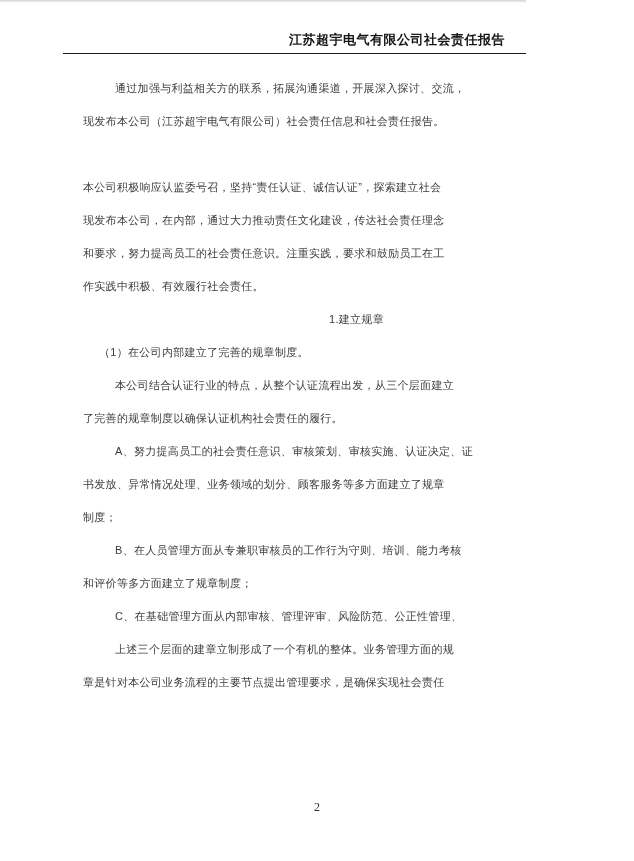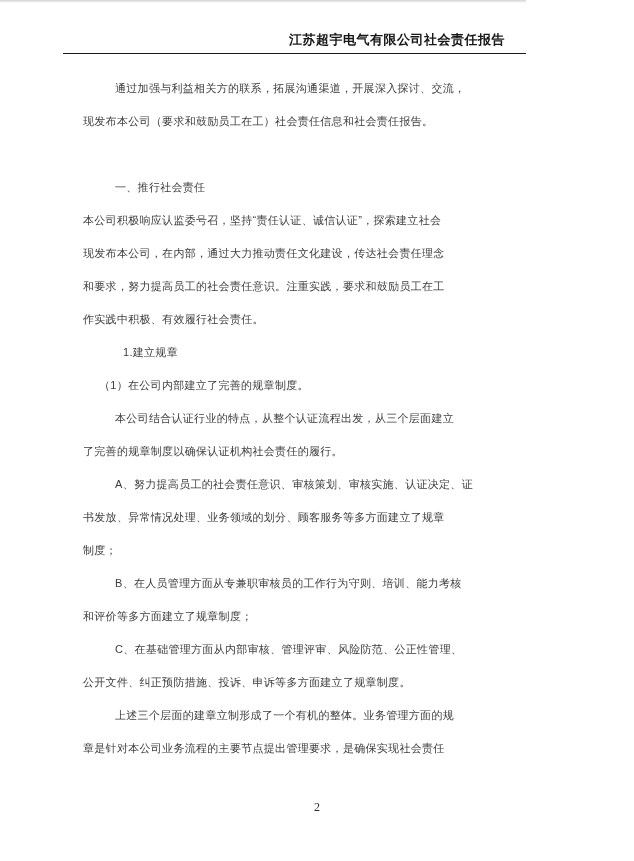--- a/index.html
+++ b/index.html
@@ -72,38 +72,36 @@
 
 <div class="page">
   <div class="page-top-shade"></div>
 
   <div class="header">
     <span class="header-title">江苏超宇电气有限公司社会责任报告</span>
   </div>
 
   <div class="body-lines">
       <div class="line" style="padding-left: 32px;">通过加强与利益相关方的联系，拓展沟通渠道，开展深入探讨、交流，</div>
-      <div class="line" style="padding-left: 0px;">现发布本公司（要求和鼓励员工在工）社会责任信息和社会责任报告。</div>
+      <div class="line" style="padding-left: 0px;">现发布本公司（江苏超宇电气有限公司）社会责任信息和社会责任报告。</div>
       <div class="line" style="padding-left: 0px;"></div>
-      <div class="line" style="padding-left: 32px;">一、推行社会责任</div>
       <div class="line" style="padding-left: 0px;">本公司积极响应认监委号召，坚持“责任认证、诚信认证”，探索建立社会</div>
       <div class="line" style="padding-left: 0px;">现发布本公司，在内部，通过大力推动责任文化建设，传达社会责任理念</div>
       <div class="line" style="padding-left: 0px;">和要求，努力提高员工的社会责任意识。注重实践，要求和鼓励员工在工</div>
       <div class="line" style="padding-left: 0px;">作实践中积极、有效履行社会责任。</div>
-      <div class="line" style="padding-left: 40px;">1.建立规章</div>
+      <div class="line" style="padding-left: 40px; text-align: center;">1.建立规章</div>
       <div class="line" style="padding-left: 16px;">（1）在公司内部建立了完善的规章制度。</div>
       <div class="line" style="padding-left: 32px;">本公司结合认证行业的特点，从整个认证流程出发，从三个层面建立</div>
       <div class="line" style="padding-left: 0px;">了完善的规章制度以确保认证机构社会责任的履行。</div>
       <div class="line" style="padding-left: 32px;">A、努力提高员工的社会责任意识、审核策划、审核实施、认证决定、证</div>
       <div class="line" style="padding-left: 0px;">书发放、异常情况处理、业务领域的划分、顾客服务等多方面建立了规章</div>
       <div class="line" style="padding-left: 0px;">制度；</div>
       <div class="line" style="padding-left: 32px;">B、在人员管理方面从专兼职审核员的工作行为守则、培训、能力考核</div>
       <div class="line" style="padding-left: 0px;">和评价等多方面建立了规章制度；</div>
       <div class="line" style="padding-left: 32px;">C、在基础管理方面从内部审核、管理评审、风险防范、公正性管理、</div>
-      <div class="line" style="padding-left: 0px;">公开文件、纠正预防措施、投诉、申诉等多方面建立了规章制度。</div>
       <div class="line" style="padding-left: 32px;">上述三个层面的建章立制形成了一个有机的整体。业务管理方面的规</div>
       <div class="line" style="padding-left: 0px;">章是针对本公司业务流程的主要节点提出管理要求，是确保实现社会责任</div>
     </div>
 
   <div class="footer">
     <span class="page-number">2</span>
   </div>
 </div>
 
 </body></html>

